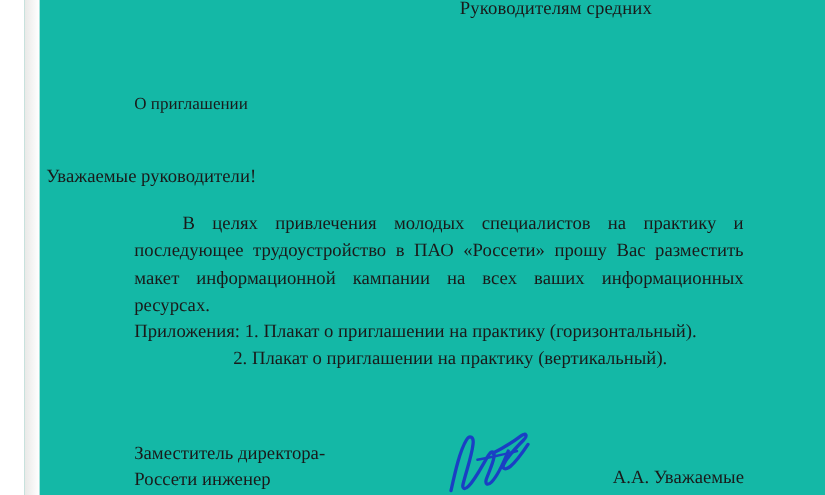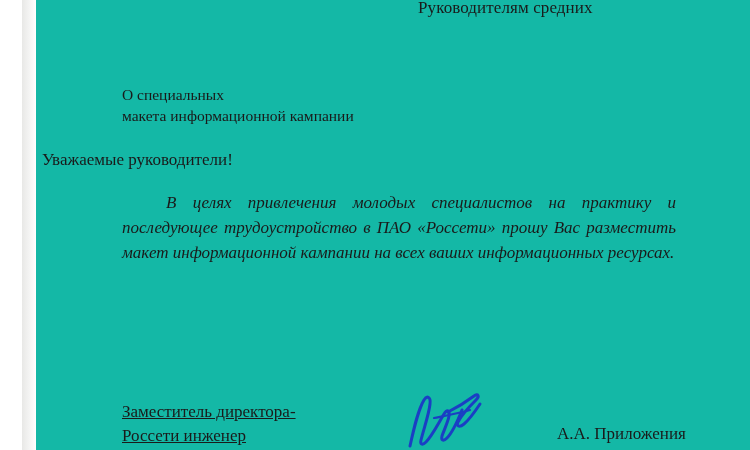--- a/index.html
+++ b/index.html
@@ -69,42 +69,41 @@
   .body-par {
     position: absolute;
     left: 100px;
     top: 190px;
     width: 554px;
     font-size: 17px;
     line-height: 25px;
     text-align: justify;
     text-indent: 44px;
     text-justify: inter-word;
-    font-style: italic;
   }
 
   .attachments {
     position: absolute;
     left: 100px;
     top: 288px;
     width: 560px;
     font-size: 17px;
     line-height: 25px;
   }
   .att-line-1 { white-space: nowrap; }
   .att-line-2 { white-space: nowrap; padding-left: 90px; }
 
   .signer {
     position: absolute;
     left: 100px;
     top: 400px;
     font-size: 17px;
     line-height: 24px;
   }
-  .signer div { white-space: nowrap; text-decoration: underline; }
+  .signer div { white-space: nowrap; }
 
   .signer-name {
     position: absolute;
     left: 535px;
     top: 424px;
     font-size: 17px;
     white-space: nowrap;
   }
 
   .signature {
@@ -122,37 +121,40 @@
 <div class="page">
 
   <div class="scan-edge-left"></div>
   <div class="scan-edge-right"></div>
 
   <div class="addressee">
     <div>Руководителям средних</div>
   </div>
 
   <div class="subject">
-    <div>О специальных</div>
-    <div>макета информационной кампании</div>
+    <div>О приглашении</div>
   </div>
 
   <div class="salutation">Уважаемые руководители!</div>
 
   <div class="body-par">В целях привлечения молодых специалистов на практику и последующее трудоустройство в ПАО «Россети»  прошу Вас разместить макет информационной кампании на всех ваших информационных ресурсах.</div>
 
+  <div class="attachments">
+    <div class="att-line-1">Приложения: 1. Плакат о приглашении на практику (горизонтальный).</div>
+    <div class="att-line-2">2. Плакат о приглашении на практику (вертикальный).</div>
+  </div>
 
   <div class="signer">
     <div>Заместитель директора-</div>
     <div>Россети инженер</div>
   </div>
 
   <div class="signature">
     <svg width="90" height="62" viewBox="0 0 90 62" fill="none" xmlns="http://www.w3.org/2000/svg">
       <path d="M6 58 C10 40, 14 22, 20 12 C23 7, 27 9, 26 16 C25 26, 20 40, 17 52 C16 56, 18 58, 22 54 C28 48, 34 36, 40 26 C43 21, 46 22, 45 28 C44 34, 40 42, 38 48 C37 52, 39 54, 43 50 C49 44, 54 32, 58 22" stroke="#1a3fc4" stroke-width="3" stroke-linecap="round" stroke-linejoin="round"></path>
       <path d="M44 24 C52 20, 62 14, 70 8 C74 5, 76 8, 72 12 C66 18, 58 26, 54 34 C52 38, 55 40, 60 36 C66 31, 72 22, 76 16" stroke="#1a3fc4" stroke-width="3" stroke-linecap="round" stroke-linejoin="round"></path>
       <path d="M30 30 C40 28, 52 26, 66 22" stroke="#1a3fc4" stroke-width="2.2" stroke-linecap="round"></path>
     </svg>
   </div>
 
-  <div class="signer-name">А.А. Приложения</div>
+  <div class="signer-name">А.А. Уважаемые</div>
 
 </div>
 
 </body></html>

